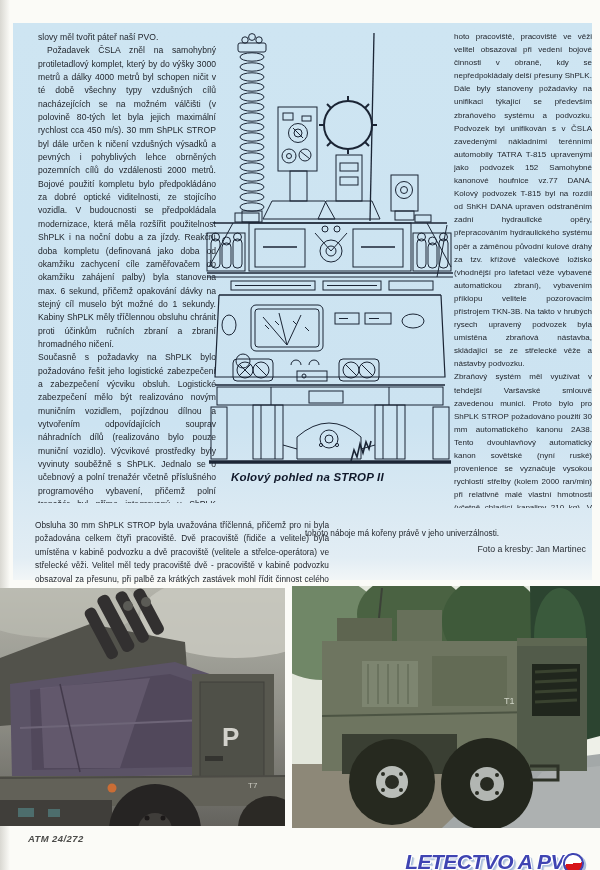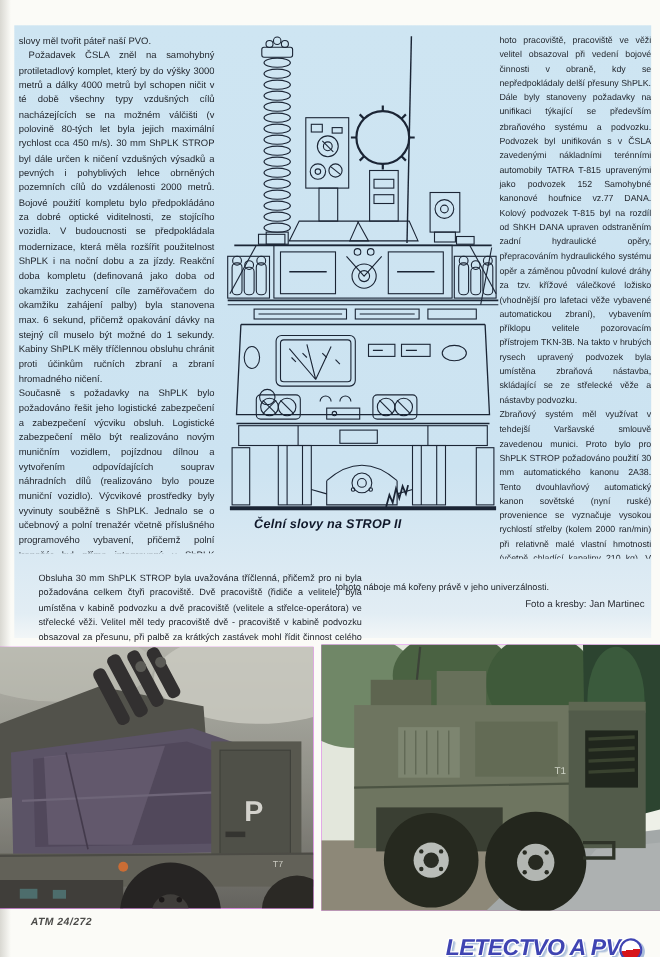--- a/index.html
+++ b/index.html
@@ -11,21 +11,21 @@
   }
   .scan-edge{position:absolute;left:0;top:0;width:10px;height:870px;
     background:linear-gradient(90deg,#d9d8d2,rgba(251,251,247,0));}
   
   .panel{
     position:absolute;left:13px;top:23px;width:579px;height:557px;
     background:linear-gradient(180deg,#cee5f2 0%,#cce3f1 72%,#e2edf4 96%,#f2f6f7 100%);
   }
   .col{position:absolute;text-align:justify;overflow:hidden;}
   .col p{margin:0;}
-  .col-left{left:4px;top:8px;width:178px;height:472px;font-size:8.6px;line-height:13.35px;}
+  .col-left{left:25px;top:8px;width:178px;height:472px;font-size:8.6px;line-height:13.35px;}
   .col-left p.indent{text-indent:9px;}
   .col-right{left:441px;top:7px;width:138px;height:478px;font-size:8px;line-height:13.1px;}
   .bottom-left-para{left:6px;top:496px;width:294px;height:82px;font-size:8.3px;line-height:13.4px;margin-left:16px;}
   .bottom-right-line{left:292px;top:505px;width:240px;font-size:8.3px;text-align:left;}
   .credit{position:absolute;right:6px;top:520px;width:200px;text-align:right;
     font-size:8.8px;line-height:13.5px;color:#2a2e34;}
   .credit .note{font-style:italic;}
   
   .figure{position:absolute;left:192px;top:2px;width:250px;height:470px;}
   .figure svg{display:block;}
@@ -229,21 +229,21 @@
           <line x1="78" y1="420" x2="92" y2="424"></line>
             <line x1="156" y1="424" x2="170" y2="420"></line>
           <rect x="6" y="382" width="16" height="52"></rect>
             <rect x="228" y="382" width="16" height="52"></rect>
           <path d="M242 200 L232 252"></path>
 
           <line x1="4" y1="437" x2="246" y2="437" stroke-width="3.5"></line>
           <path d="M146 436 l3 -11 l3 7 l3 -13 l3 9 l3 -11 l3 7 l2 -8" stroke-width="1.6"></path>
         </g>
       </svg>
-      <div class="fig-caption">Čelní slovy na STROP II</div>
+      <div class="fig-caption">Kolový pohled na STROP II</div>
     </div>
 
     <div class="col col-right">
       <p>hoto pracoviště, pracoviště ve věži velitel obsazoval při vedení bojové činnosti v obraně, kdy se nepředpokládaly delší přesuny ShPLK.</p>
       <p>Dále byly stanoveny požadavky na unifikaci týkající se především zbraňového systému a podvozku. Podvozek byl unifikován s v ČSLA zavedenými nákladními terénními automobily TATRA T-815 upravenými jako podvozek 152 Samohybné kanonové houfnice vz.77 DANA. Kolový podvozek T-815 byl na rozdíl od ShKH DANA upraven odstraněním zadní hydraulické opěry, přepracováním hydraulického systému opěr a záměnou původní kulové dráhy za tzv. křížové válečkové ložisko (vhodnější pro lafetaci věže vybavené automatickou zbraní), vybavením příklopu velitele pozorovacím přístrojem TKN-3B. Na takto v hrubých rysech upravený podvozek byla umístěna zbraňová nástavba, skládající se ze střelecké věže a nástavby podvozku.</p>
       <p>Zbraňový systém měl využívat v tehdejší Varšavské smlouvě zavedenou munici. Proto bylo pro ShPLK STROP požadováno použití 30 mm automatického kanonu 2A38. Tento dvouhlavňový automatický kanon sovětské (nyní ruské) provenience se vyznačuje vysokou rychlostí střelby (kolem 2000 ran/min) při relativně malé vlastní hmotnosti (včetně chladící kapaliny 210 kg). V něm používaná munice 30x165 je široce používána (TUNGUSKA, PANTSIR, BVP-2, BVP-3, Mi-28, KA-50, Su-25, MIG-29, Su-27 a vyšší, námořní PL aplikace) ve všech zbraňových systémech sovětské/ruské provenience. Určitá nevýhoda</p>
     </div>
 
     <div class="col bottom-left-para">
       <p>Obsluha 30 mm ShPLK STROP byla uvažována tříčlenná, přičemž pro ni byla požadována celkem čtyři pracoviště. Dvě pracoviště (řidiče a velitele) byla umístěna v kabině podvozku a dvě pracoviště (velitele a střelce-operátora) ve střelecké věži. Velitel měl tedy pracoviště dvě - pracoviště v kabině podvozku obsazoval za přesunu, při palbě za krátkých zastávek mohl řídit činnost celého protiletadlového kompletu z to-</p>

